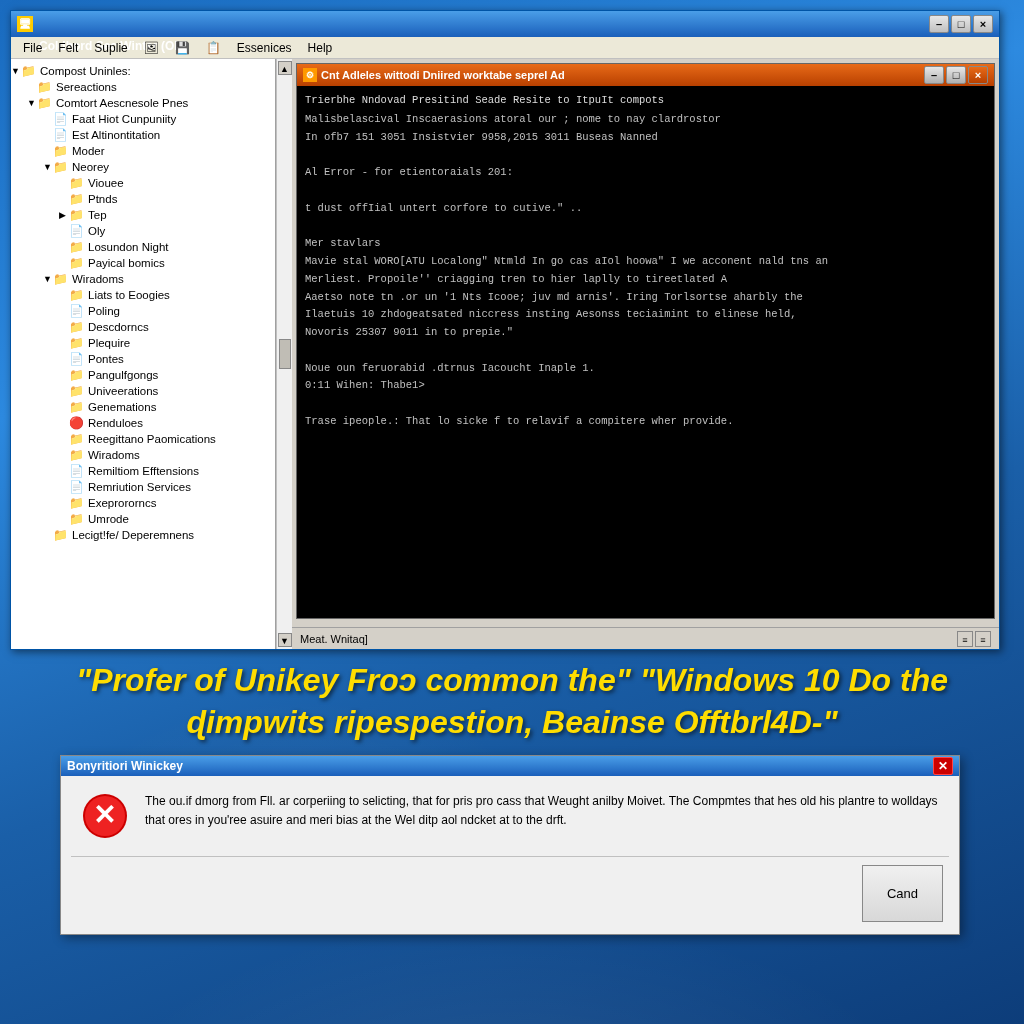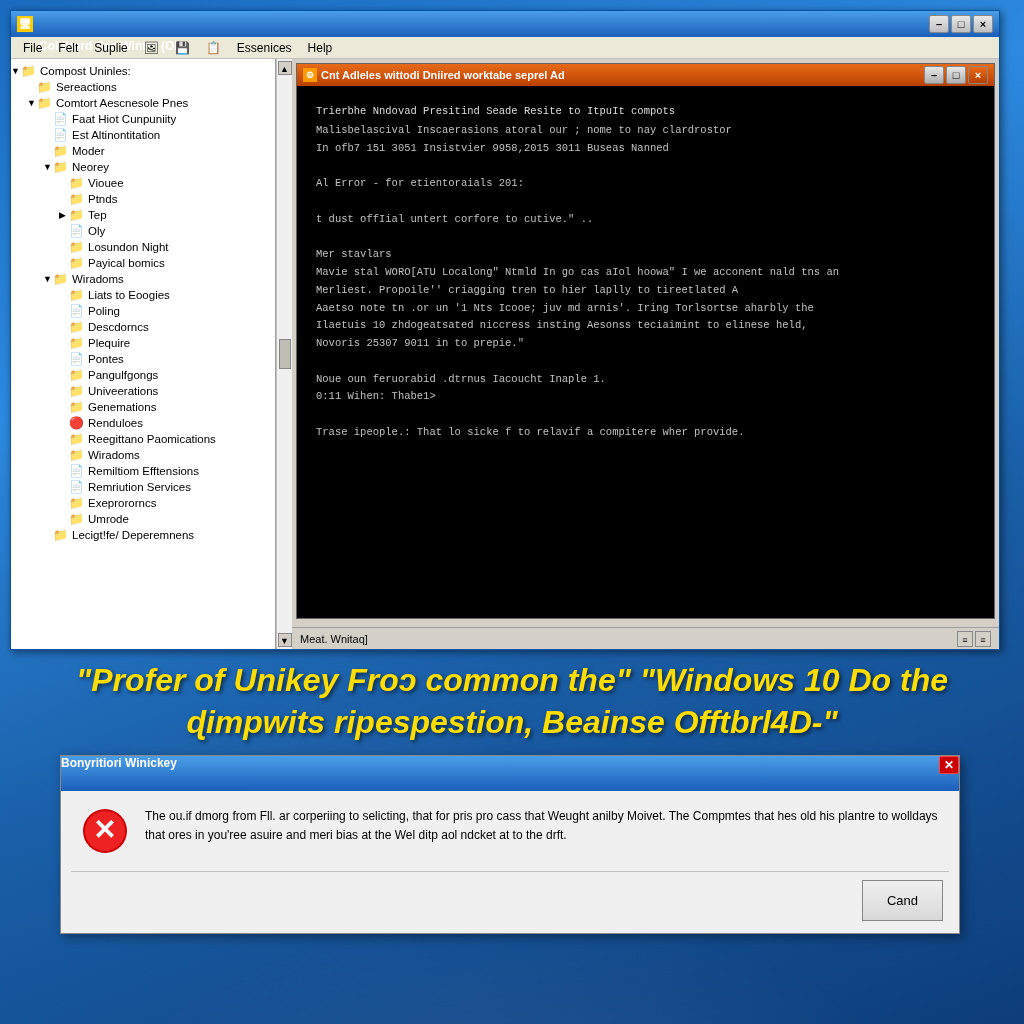--- a/index.html
+++ b/index.html
@@ -179,21 +179,21 @@
       font-size: 9px;
       text-align: center;
       line-height: 14px;
     }
 
     .inner-window-content {
       background: #000;
       color: #ccc;
       font-family: 'Courier New', monospace;
       font-size: 11px;
-      padding: 19px;
+      padding: 8px;
       height: calc(100% - 22px);
       overflow: hidden;
     }
 
     .inner-header {
       color: #ddd;
       margin-bottom: 6px;
       font-size: 10.5px;
     }
 
@@ -250,24 +250,24 @@
       left: 60px;
       width: 900px;
       background: #f0f0f0;
       border: 1px solid #888;
       box-shadow: 3px 3px 10px rgba(0,0,0,0.4);
       z-index: 20;
     }
 
     .error-titlebar {
       background: linear-gradient(to bottom, #4a9ee8 0%, #1a5fba 100%);
-      height: 35px;
-      display: flex;
-      align-items: flex-start;
-      padding: 0 0;
+      height: 20px;
+      display: flex;
+      align-items: center;
+      padding: 0 6px;
       color: white;
       font-size: 12px;
       font-weight: bold;
     }
 
     .error-titlebar .close-x {
       margin-left: auto;
       background: #cc0000;
       border: 1px solid #ff4444;
       color: white;
@@ -306,21 +306,21 @@
 
     .error-footer {
       display: flex;
       justify-content: flex-end;
       padding: 8px 16px 12px;
     }
 
     .cand-btn {
       background: linear-gradient(to bottom, #f0f0f0, #d8d8d8);
       border: 1px solid #888;
-      padding: 12px 24px;
+      padding: 20px 24px;
       font-size: 13px;
       cursor: pointer;
       min-width: 80px;
     }
 
     
     .tree-container {
       display: flex;
       height: 100%;
     }

